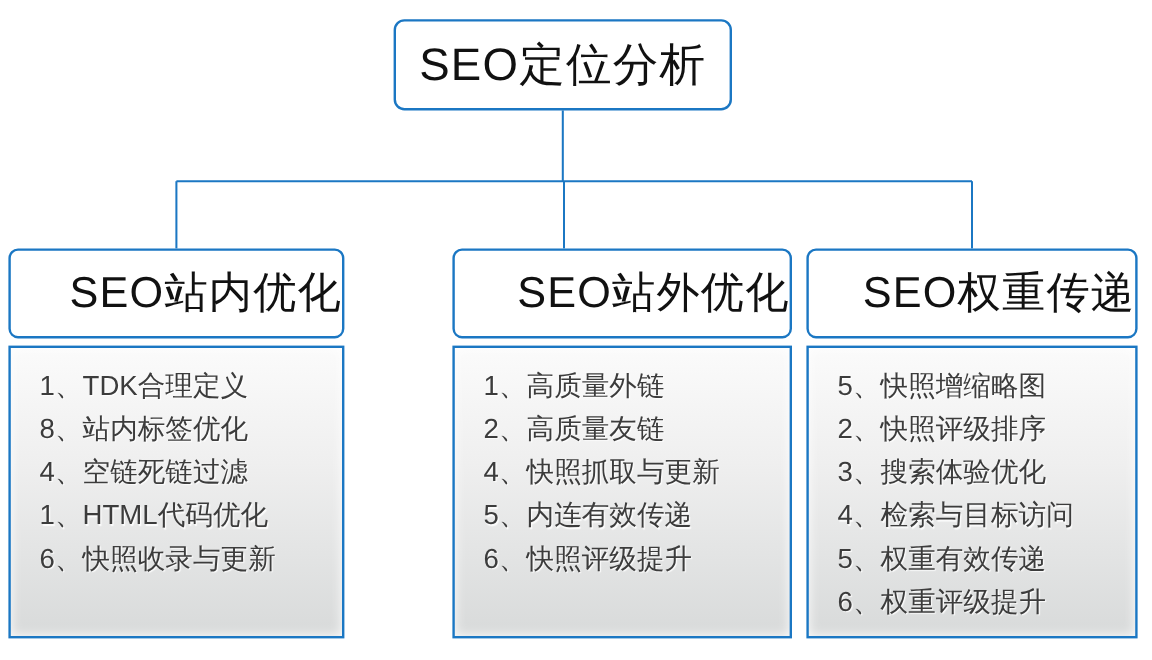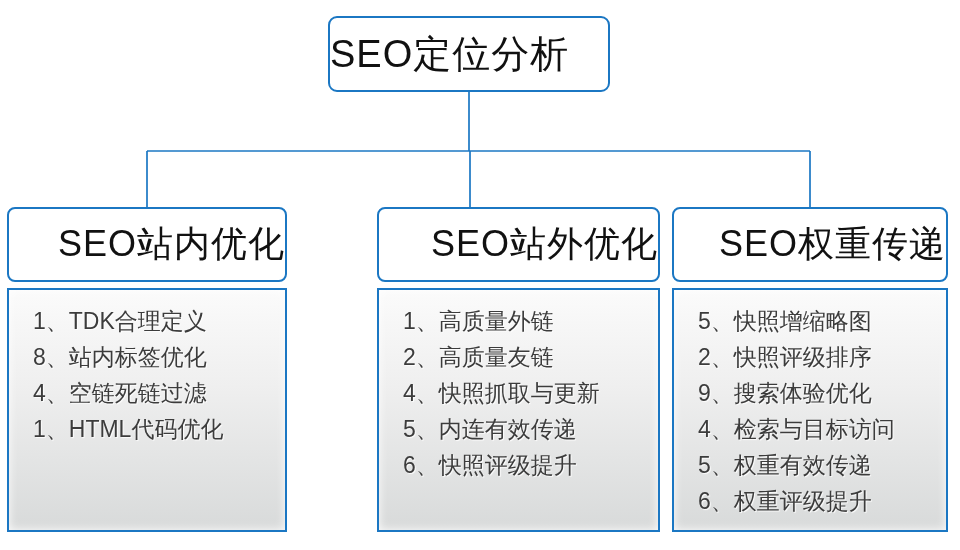--- a/index.html
+++ b/index.html
@@ -22,21 +22,21 @@
     pointer-events: none;
   }
   .node {
     position: absolute;
     box-sizing: border-box;
     background: #ffffff;
     border: 2px solid #1b77c3;
     border-radius: 9px;
     display: flex;
     align-items: center;
-    justify-content: flex-start;
+    justify-content: center;
     color: #111111;
   }
   .root-box {
     left: 328px; top: 16px;
     width: 282px; height: 76px;
     font-size: 38px;
     letter-spacing: 1px;
   }
   .branch {
     position: absolute;
@@ -98,20 +98,21 @@
 
   <div class="branch b1">
     <div class="branch-header">
       <span>SEO站内优化</span>
     </div>
     <div class="branch-list">
       <div class="list-item">1、TDK合理定义</div>
       <div class="list-item">8、站内标签优化</div>
       <div class="list-item">4、空链死链过滤</div>
       <div class="list-item">1、HTML代码优化</div>
+      <div class="list-item">6、快照收录与更新</div>
     </div>
   </div>
 
   <div class="branch b2">
     <div class="branch-header">
       <span>SEO站外优化</span>
     </div>
     <div class="branch-list">
       <div class="list-item">1、高质量外链</div>
       <div class="list-item">2、高质量友链</div>
@@ -121,20 +122,20 @@
     </div>
   </div>
 
   <div class="branch b3">
     <div class="branch-header">
       <span>SEO权重传递</span>
     </div>
     <div class="branch-list">
       <div class="list-item">5、快照增缩略图</div>
       <div class="list-item">2、快照评级排序</div>
-      <div class="list-item">9、搜索体验优化</div>
+      <div class="list-item">3、搜索体验优化</div>
       <div class="list-item">4、检索与目标访问</div>
       <div class="list-item">5、权重有效传递</div>
       <div class="list-item">6、权重评级提升</div>
     </div>
   </div>
 
 </div>
 
 </body></html>

